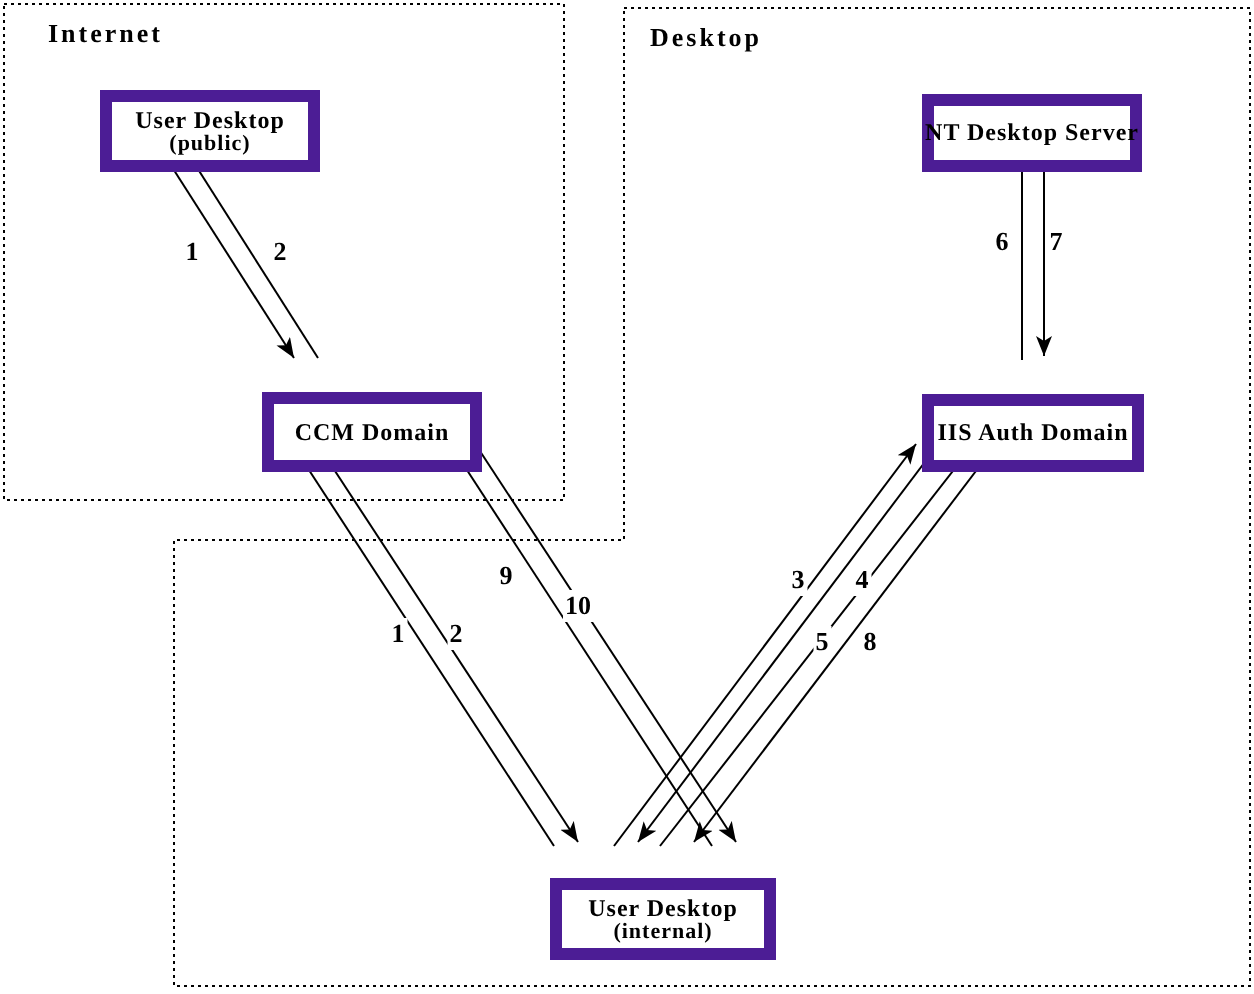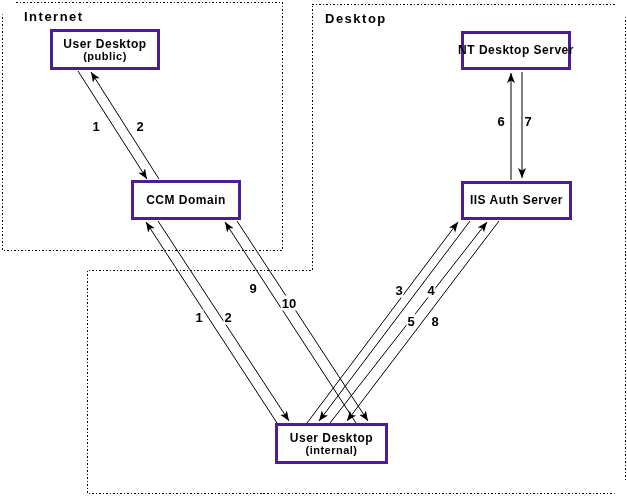--- a/index.html
+++ b/index.html
@@ -5,39 +5,39 @@
   html, body {
     margin: 0;
     padding: 0;
     background: #ffffff;
   }
   #canvas {
     position: relative;
     width: 627px;
     height: 497px;
     background: #ffffff;
-    font-family: Liberation Sans, sans-serif;
+    font-family: Liberation Serif, serif;
     overflow: hidden;
-    border-radius: 25px;
   }
   #diagram-svg {
     position: absolute;
     left: 0;
     top: 0;
   }
   .node-box {
     position: absolute;
     box-sizing: border-box;
-    border: 3px solid #4c1d95;
+    border: 6px solid #4c1d95;
     background: #ffffff;
     display: flex;
     flex-direction: column;
     align-items: center;
     justify-content: center;
     text-align: right;
+    margin-top: 16px;
   }
   .node-label {
     font-size: 12px;
     font-weight: bold;
     color: #000000;
     white-space: nowrap;
     line-height: 13px;
     letter-spacing: 0.5px;
   }
   .node-sublabel {
@@ -115,20 +115,20 @@
         <div class="node-label">User Desktop</div>
         <div class="node-sublabel">(public)</div>
       </div>
       <div class="node-box" style="left: 131px; top: 180px; width: 110px; height: 40px;">
         <div class="node-label">CCM Domain</div>
       </div>
       <div class="node-box" style="left: 461px; top: 31px; width: 110px; height: 39px;">
         <div class="node-label">NT Desktop Server</div>
       </div>
       <div class="node-box" style="left: 461px; top: 181px; width: 111px; height: 39px;">
-        <div class="node-label">IIS Auth Server</div>
+        <div class="node-label">IIS Auth Domain</div>
       </div>
       <div class="node-box" style="left: 275px; top: 423px; width: 113px; height: 41px;">
         <div class="node-label">User Desktop</div>
         <div class="node-sublabel">(internal)</div>
       </div>
     </div>
 </div>
 
 </body></html>

